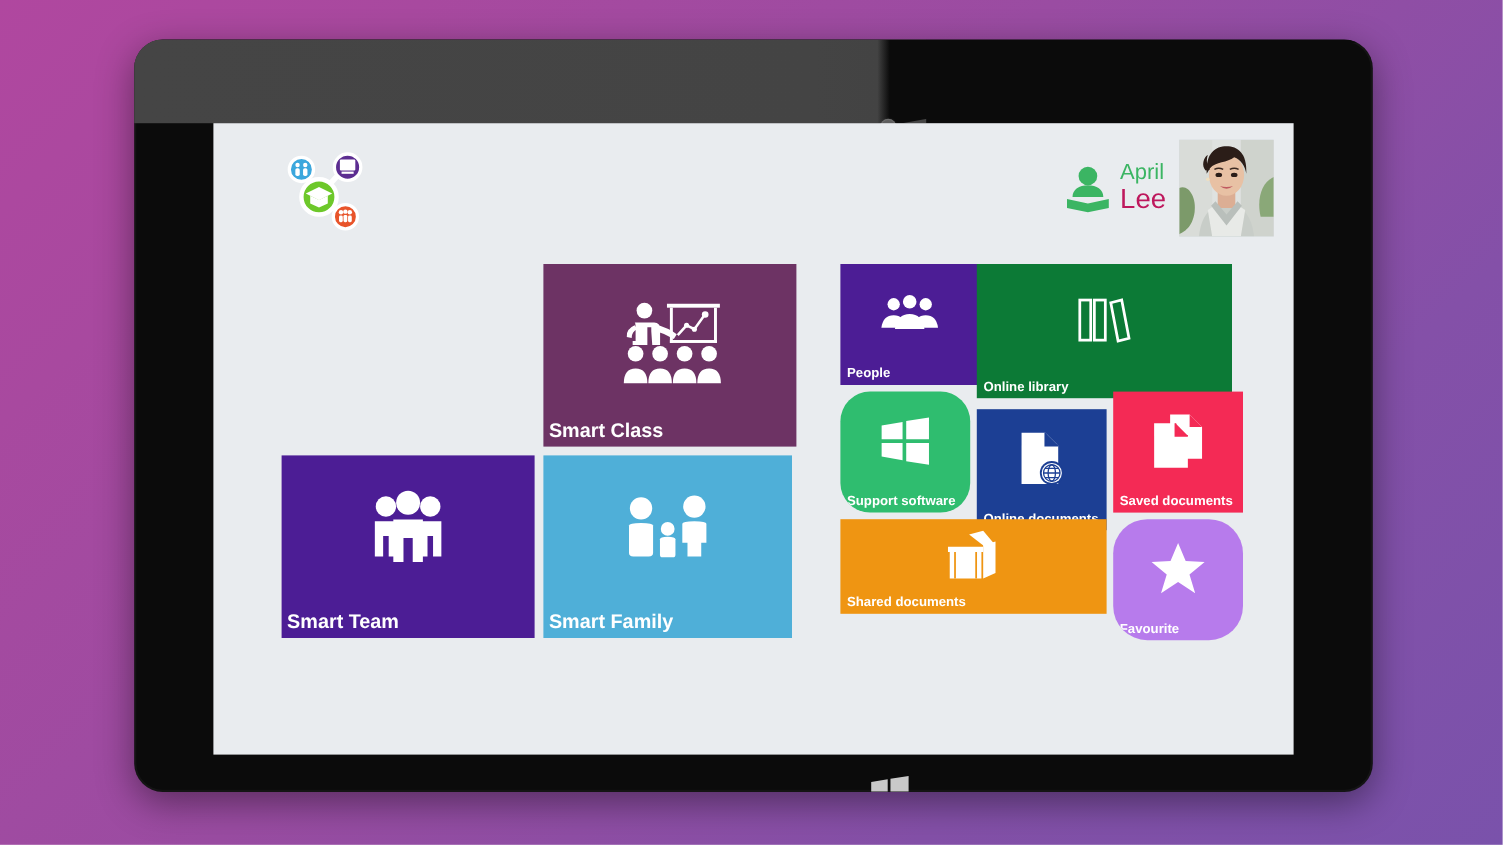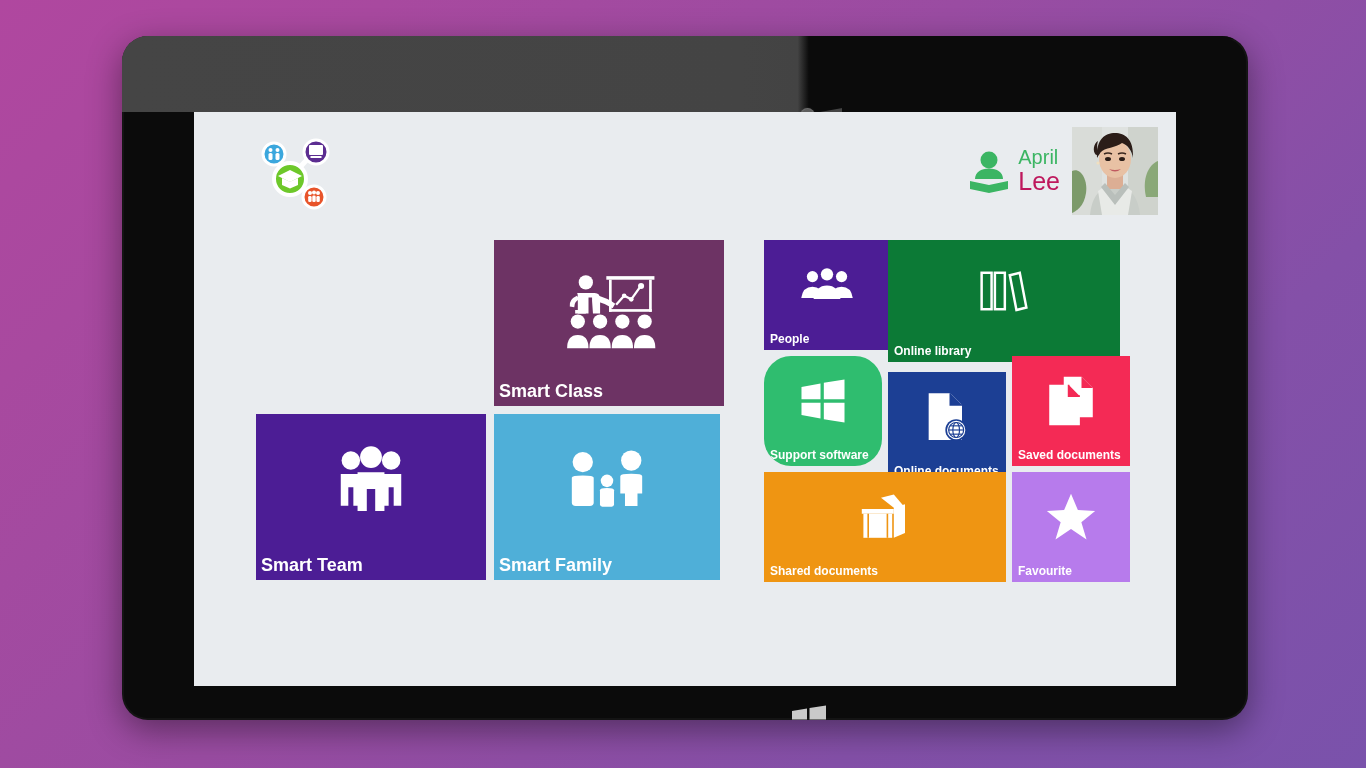--- a/index.html
+++ b/index.html
@@ -93,22 +93,22 @@
   #t-class { left:300px; top:10px;  width:230px; height:166px; background:#6d3364; }
   #t-team  { left:62px;  top:184px; width:230px; height:166px; background:#4c1d95; }
   #t-family{ left:300px; top:184px; width:226px; height:166px; background:#4fafd8; }
 
   
   #t-people  { left:570px; top:10px;  width:125px; height:110px; background:#4c1d95; }
   #t-library { left:694px; top:10px;  width:232px; height:122px; background:#0c7a36;padding-left:46px; }
   #t-support { left:570px; top:126px; width:118px; height:110px; background:#2fbd6f;border-radius:27px; }
   #t-onlinedoc{left:694px; top:126px; width:118px; height:110px; background:#1c3f94;margin-top:16px; }
   #t-saveddoc{ left:818px; top:126px; width:118px; height:110px; background:#f42a55;text-decoration:underline; }
-  #t-shared  { left:570px; top:242px; width:242px; height:110px; background:#ef9512; }
-  #t-fav     { left:818px; top:242px; width:118px; height:110px; background:#b77bec; }
+  #t-shared  { left:570px; top:242px; width:242px; height:86px; background:#ef9512; }
+  #t-fav     { left:818px; top:242px; width:118px; height:110px; background:#b77bec;border-radius:31px; }
 
   svg{ pointer-events:none; }
 </style>
 </head>
 <body>
 
 <div class="tablet">
 
   <div class="bezel-sheen2"></div>
   <div class="bezel-sheen"></div>

